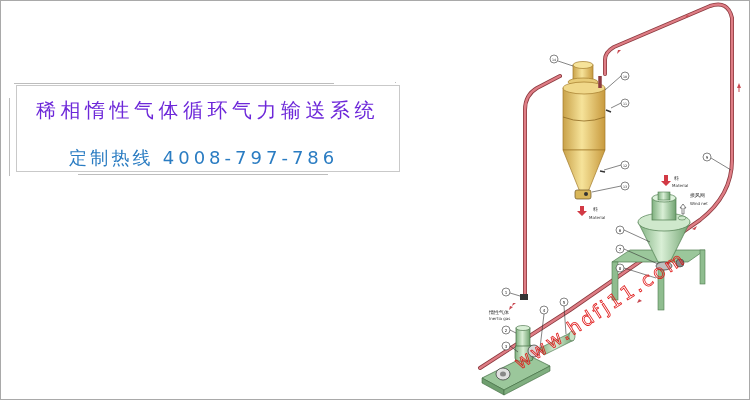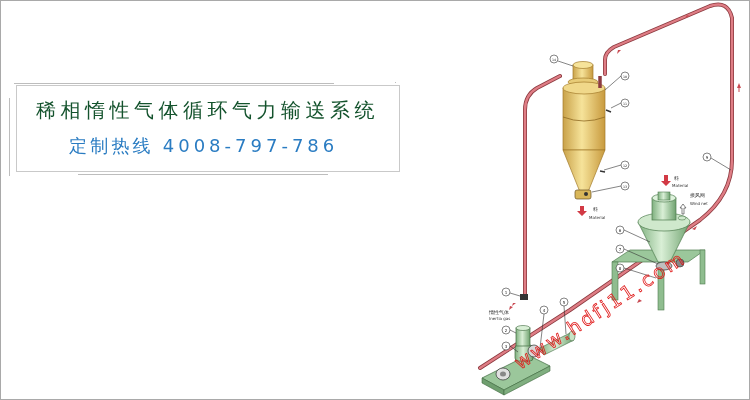--- a/index.html
+++ b/index.html
@@ -1,21 +1,21 @@
 <!DOCTYPE html>
 <html><head>
 <meta charset="utf-8">
 <style>
   html, body { margin: 0; padding: 0; background: #ffffff; }
   body { width: 750px; height: 400px; position: relative; overflow: hidden; font-family: "DejaVu Sans", sans-serif; }
   .frame { position: absolute; left: 0; top: 0; width: 748px; height: 398px; border: 1px solid #a9a9a9; }
   .title-box { position: absolute; left: 16px; top: 85px; width: 382px; height: 85px; border: 1px solid #c9c9c9; background: #fff; }
   .deco-line { position: absolute; background: #bdbdbd; }
-  .title { position: absolute; left: 36px; top: 97px; font-family: "DejaVu Sans", sans-serif; font-size: 20px; letter-spacing: 4.5px; color: #14532d; white-space: nowrap; }
-  .hotline { position: absolute; left: 69px; top: 134px; font-family: "DejaVu Sans", sans-serif; font-size: 18px; letter-spacing: 3.2px; color: #2a7cc2; white-space: nowrap; }
+  .title { position: absolute; left: 36px; top: 97px; font-family: "DejaVu Sans", sans-serif; font-size: 20px; letter-spacing: 4.5px; color: #6d28d9; white-space: nowrap; }
+  .hotline { position: absolute; left: 69px; top: 146px; font-family: "DejaVu Sans", sans-serif; font-size: 18px; letter-spacing: 3.2px; color: #2a7cc2; white-space: nowrap; }
   .hotline .num { letter-spacing: 4px; }
   svg.diagram { position: absolute; left: 0; top: 0; }
   .lbl { font-family: "DejaVu Sans", sans-serif; }
 </style>
 </head>
 <body>
 
 <div class="frame"></div>
 
 <div class="deco-line" style="left:14px;top:83px;width:320px;height:1px;"></div>

